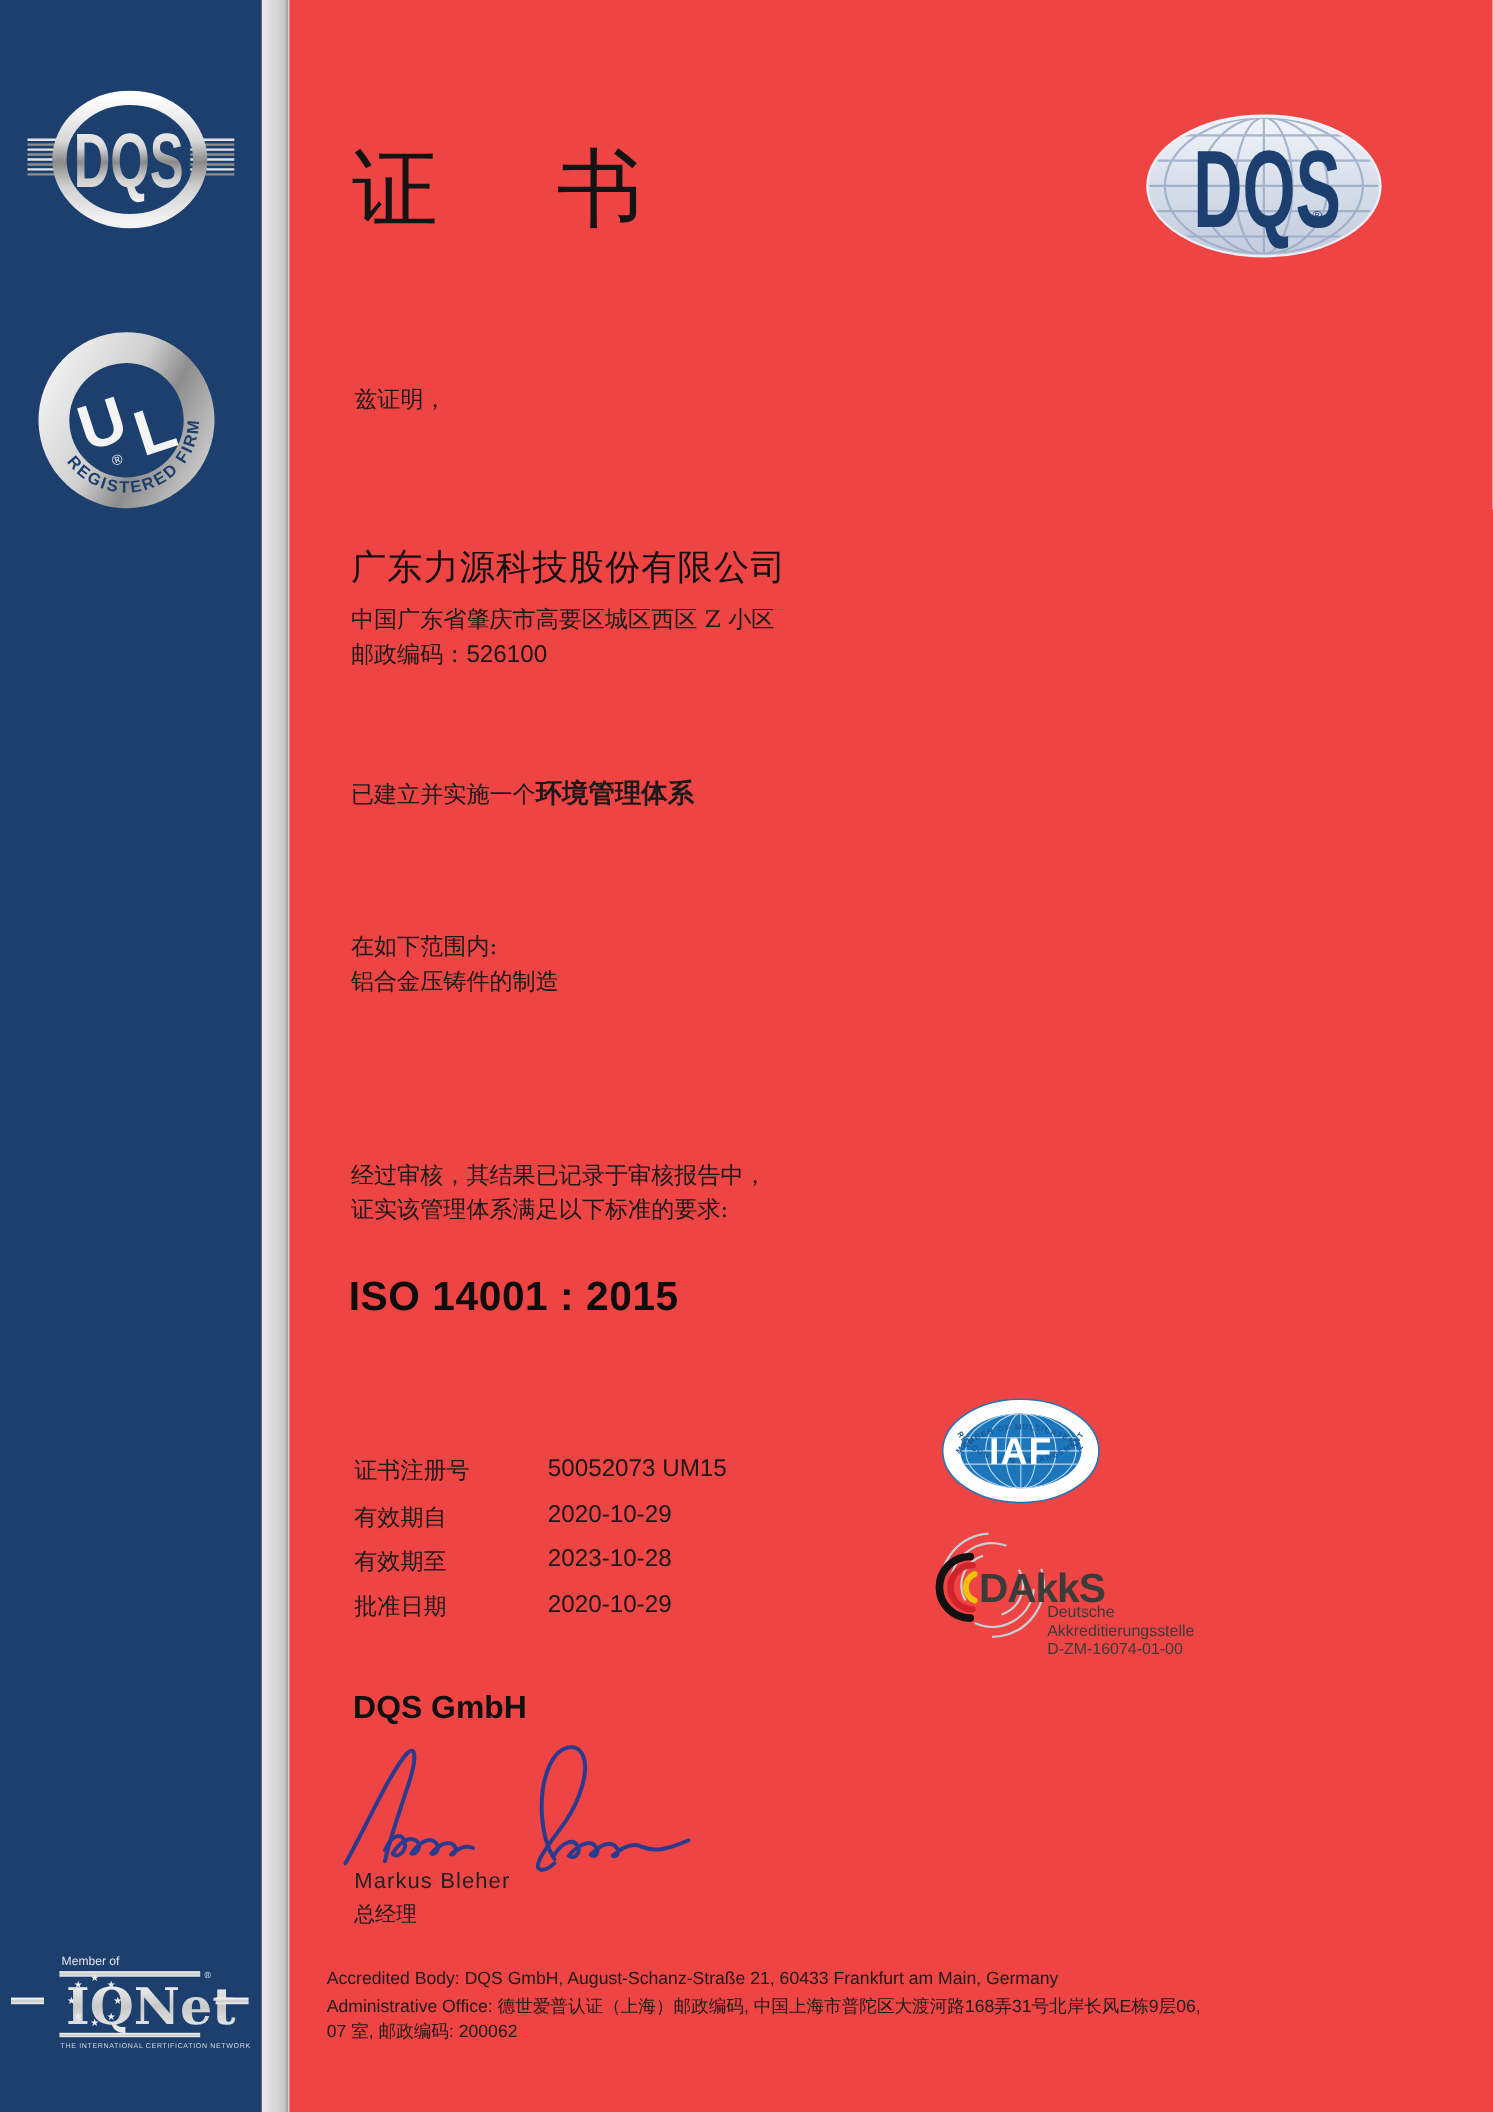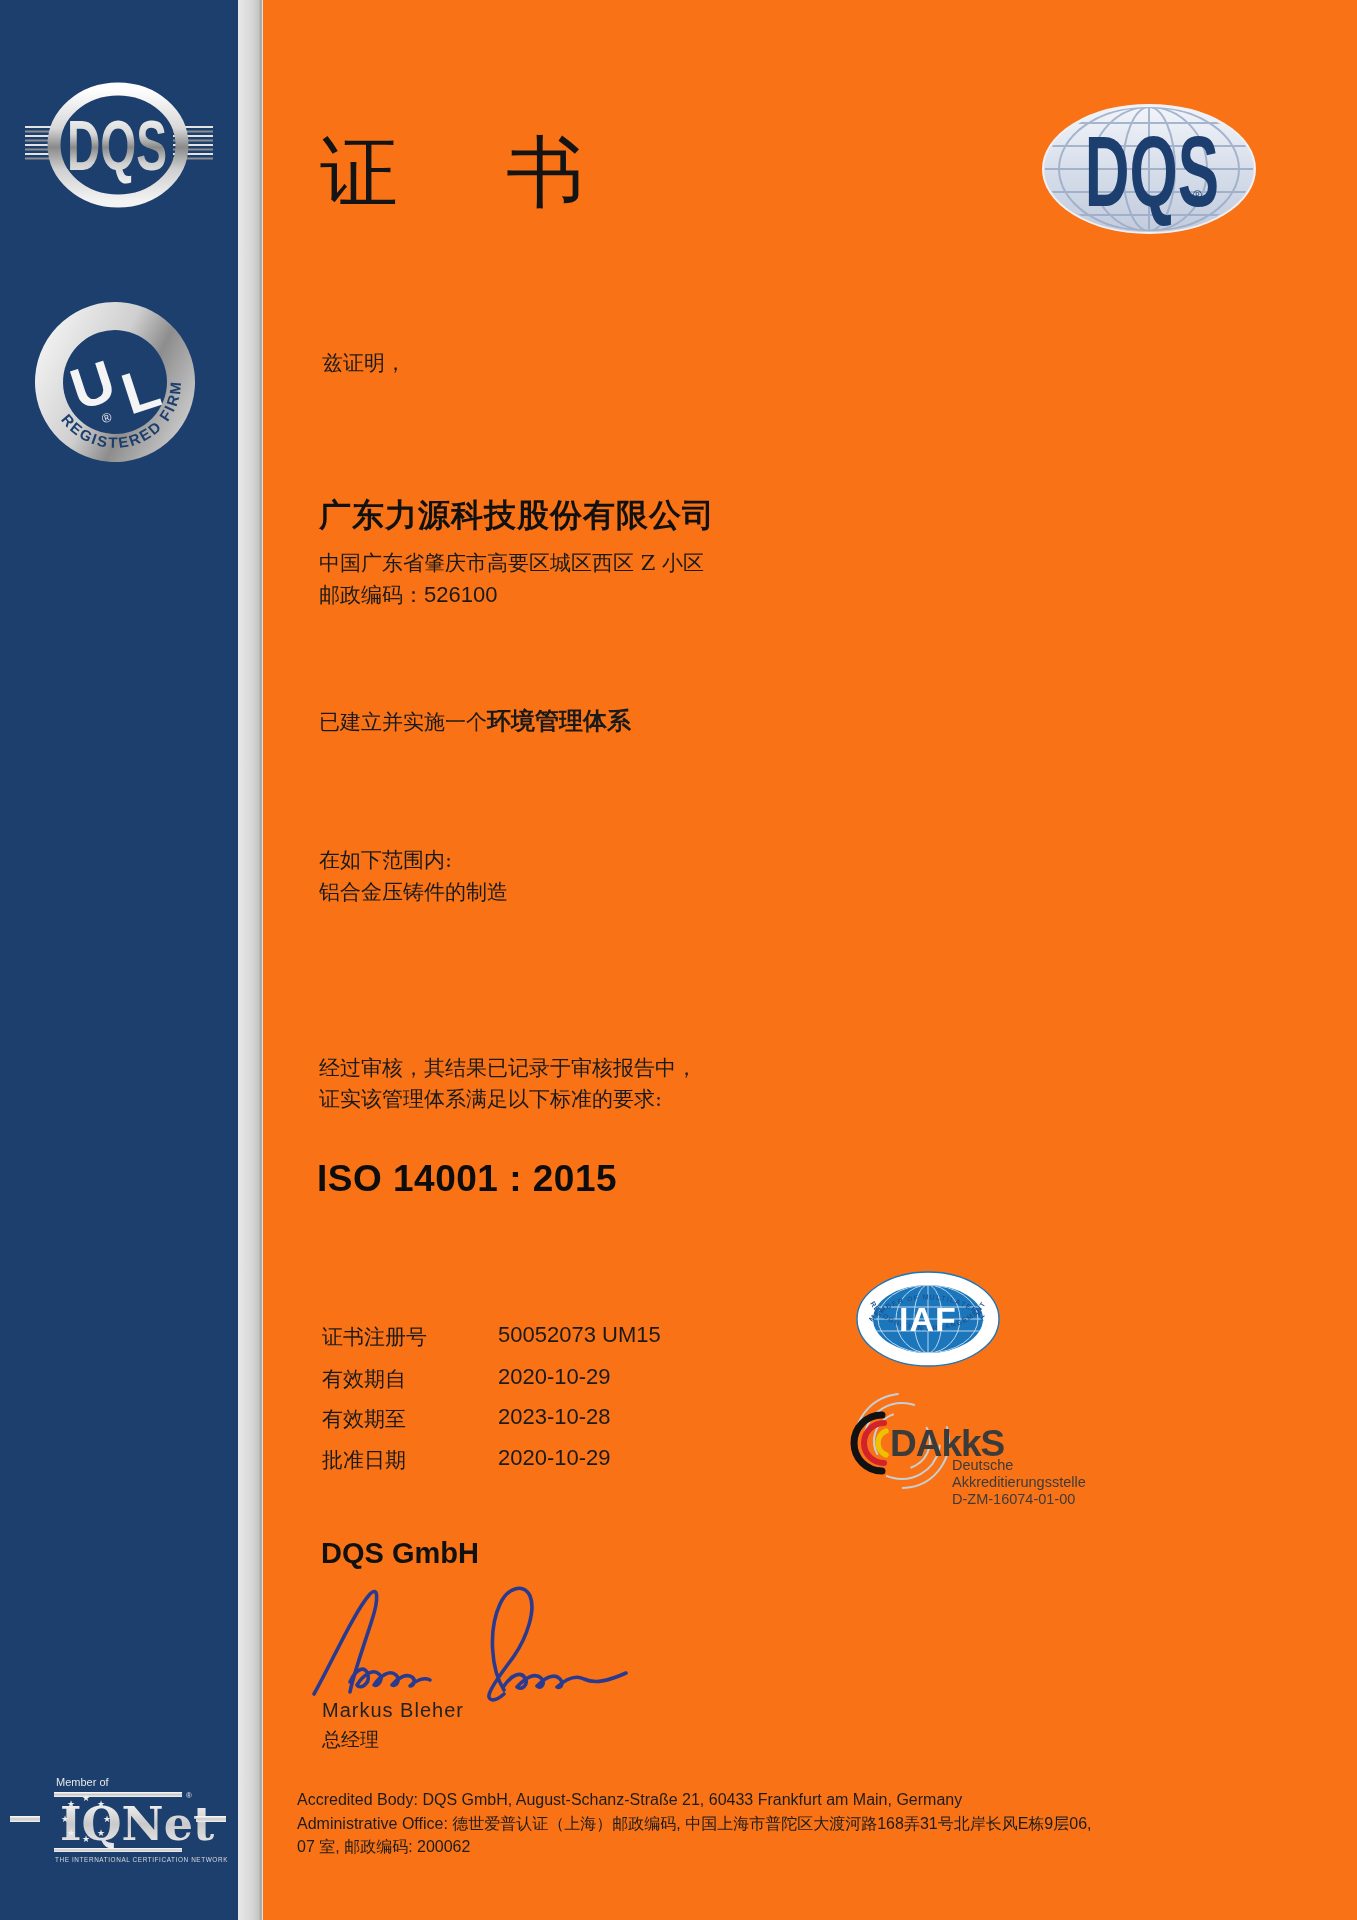--- a/index.html
+++ b/index.html
@@ -1,27 +1,27 @@
 <!DOCTYPE html>
 <html><head>
 <meta charset="utf-8">
 <style>
   html,body{margin:0;padding:0;background:#fff;}
-  .page{position:relative;width:1357px;height:1920px;background:#f97316;overflow:hidden;
+  .page{position:relative;width:1357px;height:1920px;background:#ef4444;overflow:hidden;
         font-family:"Liberation Sans",sans-serif;color:#1a1a1a;}
   .sidebar{position:absolute;left:0;top:0;width:238px;height:1920px;background:#1d3f6e;}
   .edge{position:absolute;left:238px;top:0;width:25px;height:1920px;
         background:linear-gradient(90deg,#e8e8e8 0%,#d7d7d7 55%,#c6c6c6 82%,#9f9f9f 93%,#fdfdfd 100%);}
   .abs{position:absolute;}
   .serif{font-family:"DejaVu Serif","Liberation Serif",serif;}
   .sans{font-family:"Liberation Sans",sans-serif;}
 
   .cert-title{left:320px;top:133px;font-size:78px;line-height:1;color:#141414;display:flex;gap:108px;}
   .intro{left:322px;top:349px;font-size:21px;}
-  .company{left:319px;top:494px;font-size:32px;font-weight:bold;letter-spacing:1px;color:#111;}
+  .company{left:319px;top:494px;font-size:32px;font-weight:normal;letter-spacing:1px;color:#111;}
   .addr1{left:319px;top:549px;font-size:21px;}
   .addr2{left:319px;top:581px;font-size:21px;}
   .addr2 .code{font-family:"Liberation Sans",sans-serif;font-size:22px;}
   .statement{left:319px;top:705px;font-size:21px;}
   .statement b{font-size:24px;font-weight:bold;}
   .scope-h{left:319px;top:846px;font-size:21px;}
   .scope-t{left:319px;top:878px;font-size:21px;}
   .audit1{left:319px;top:1054px;font-size:21px;}
   .audit2{left:319px;top:1085px;font-size:21px;}
   .iso{left:317px;top:1158px;font-size:37px;font-weight:bold;letter-spacing:0.5px;color:#0d0d0d;}

